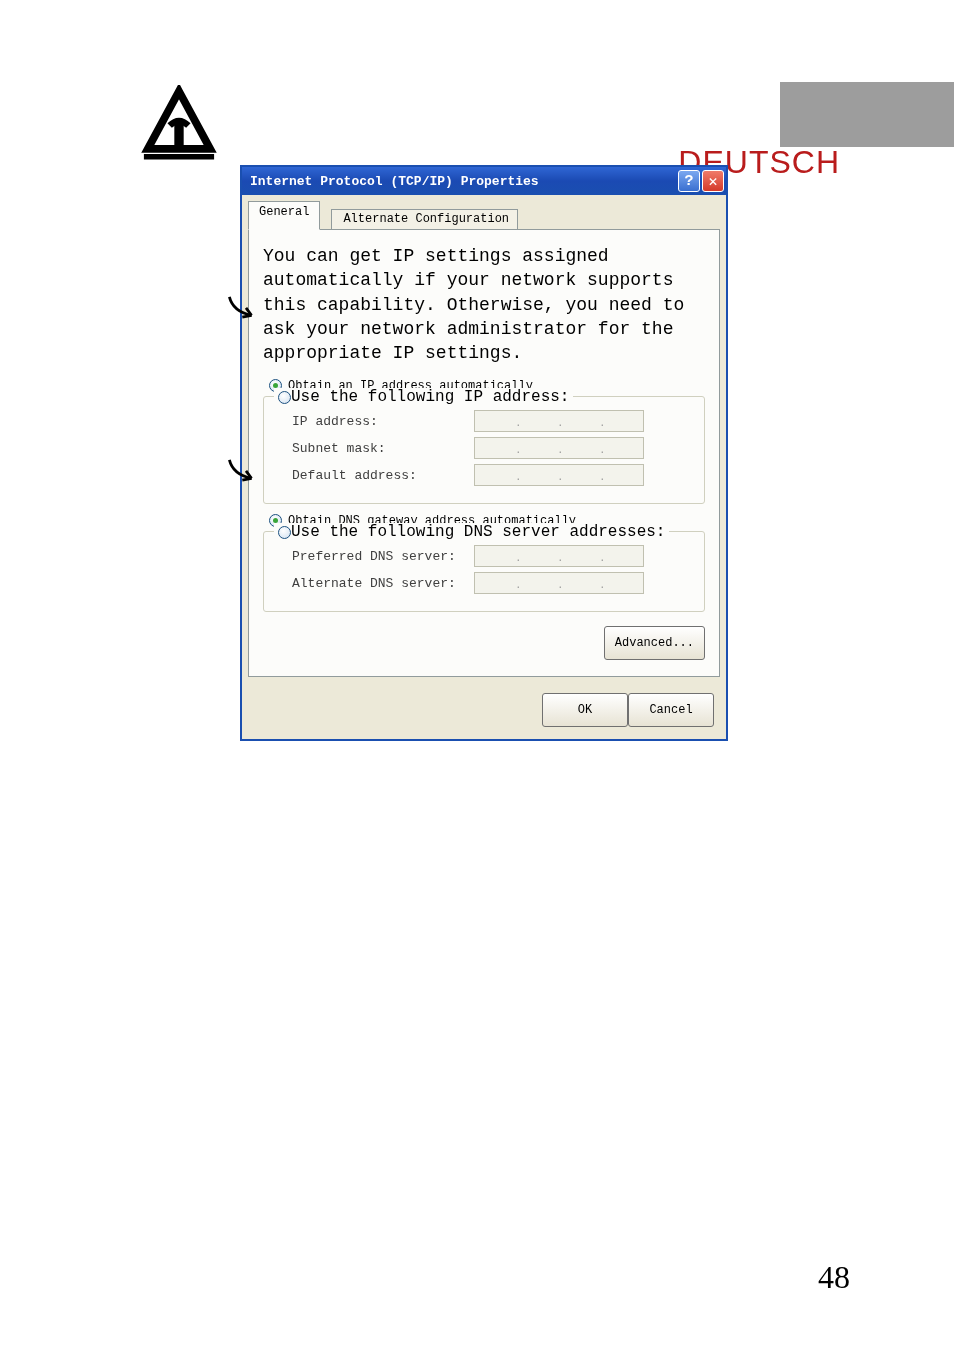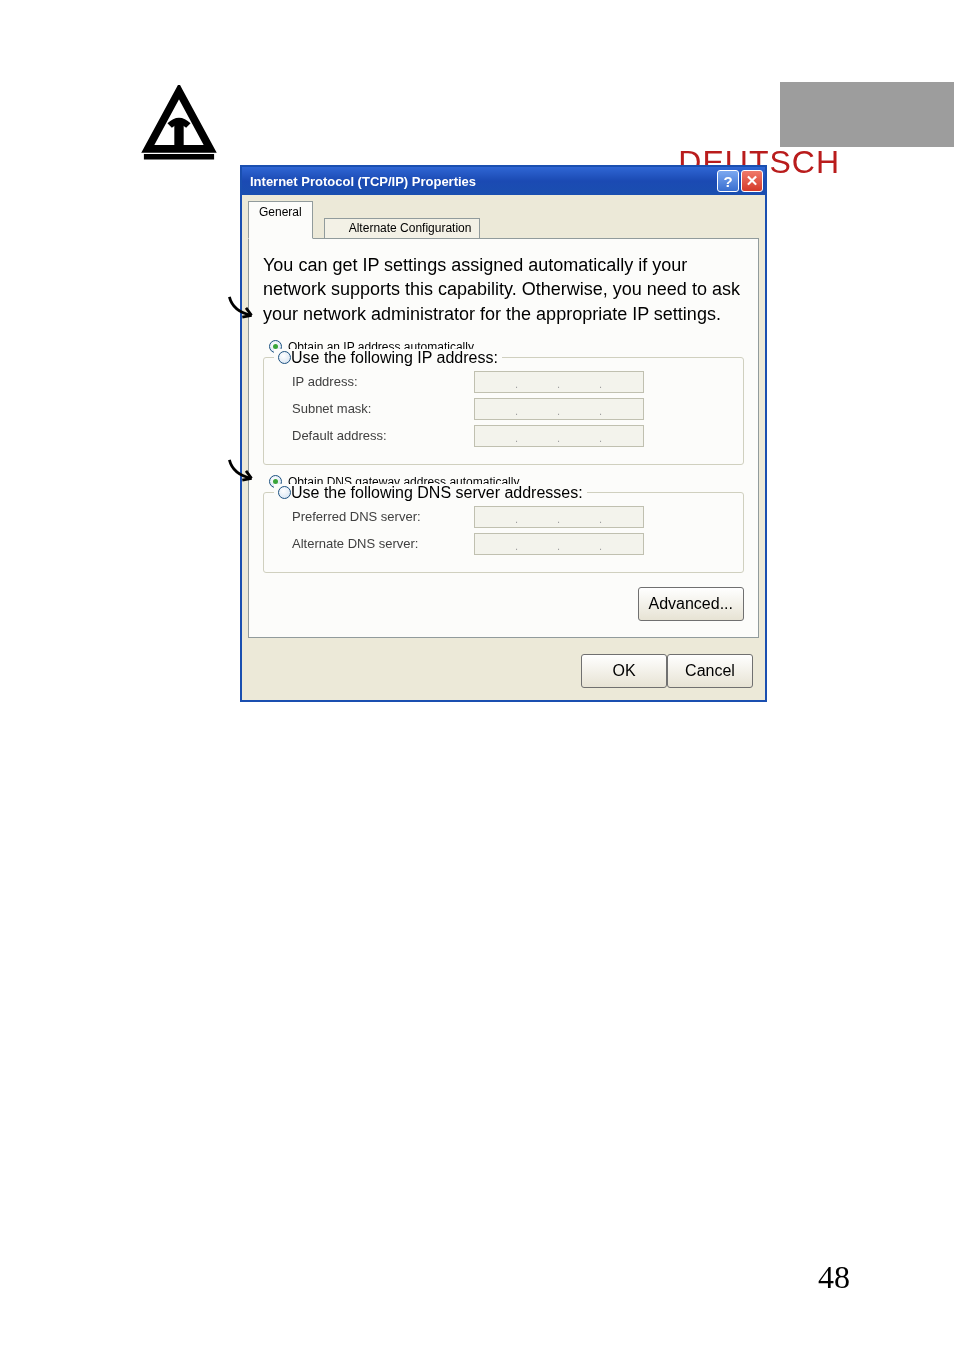--- a/index.html
+++ b/index.html
@@ -40,24 +40,25 @@
       top: 25px;
       width: 78px;
       height: 78px;
     }
     .logo svg { width: 100%; height: 100%; }
 
     .dialog {
       position: absolute;
       left: 135px;
       top: 105px;
-      width: 527px;
+      width: 488px;
       border: 2px solid #1a4fb0;
       background: #ece9d8;
       font-size: 13px;
+      font-family: Liberation Mono, monospace;
     }
     .titlebar {
       background: linear-gradient(to bottom, #2f66d4 0%, #1b4ab3 50%, #1a4fb0 100%);
       color: #fff;
       height: 28px;
       display: flex;
       align-items: center;
       padding: 0 2px 0 8px;
       font-weight: bold;
       font-size: 13px;
@@ -92,22 +93,22 @@
       position: relative;
     }
     .tab.active {
       background: #fcfcfa;
       border-bottom: 1px solid #fcfcfa;
       margin-bottom: -1px;
       z-index: 2;
     }
     .tab.inactive {
       background: #f3f1e6;
-      margin-top: 17px;
-      padding: 2px 8px 3px 24px;
+      margin-top: 8px;
+      padding: 2px 8px 3px 11px;
     }
 
     .tab-content {
       margin: 0 6px 6px 6px;
       border: 1px solid #919b9c;
       background: #fcfcfa;
       padding: 14px 14px 16px 14px;
       position: relative;
     }
     .desc {
@@ -187,21 +188,21 @@
     .advanced-row {
       display: flex;
       justify-content: flex-end;
       margin-top: 14px;
     }
     .btn {
       min-width: 86px;
       height: 24px;
       border: 1px solid #707070;
       background: linear-gradient(to bottom,#fff,#e7e3d4);
-      font-size: 16px;
+      font-size: 12px;
       padding: 16px 10px;
       display: flex;
       align-items: center;
       justify-content: center;
       border-radius: 3px;
     }
     .dialog-buttons {
       display: flex;
       justify-content: flex-end;
       padding: 10px 12px 12px 12px;

